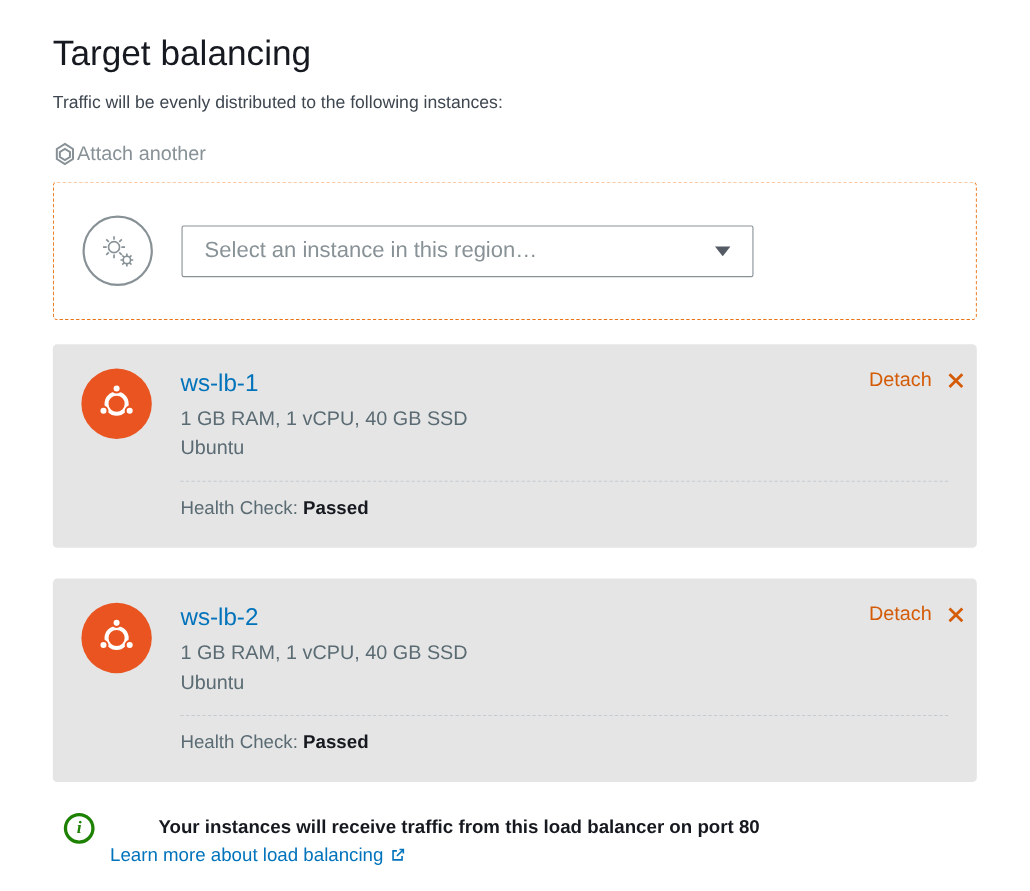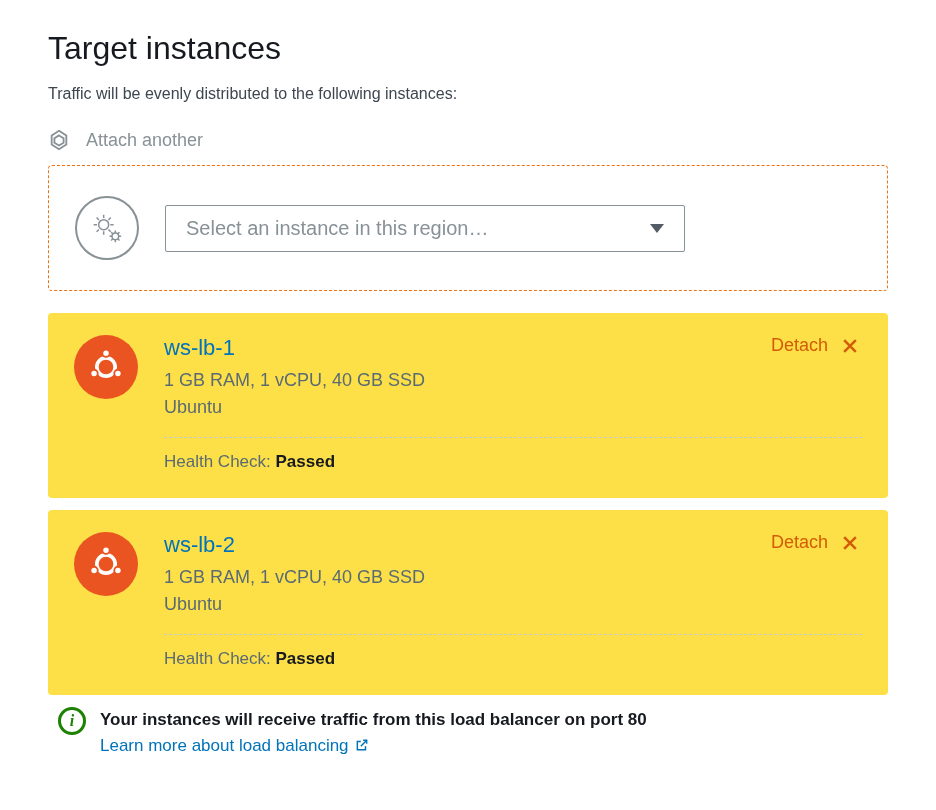--- a/index.html
+++ b/index.html
@@ -16,22 +16,22 @@
     color: #16191f;
     margin-bottom: 18px;
   }
   .subtitle {
     font-size: 16px;
     color: #3e4650;
     margin-bottom: 26px;
   }
   .attach-row {
     display: flex;
-    align-items: center;
-    gap: 16px;
+    align-items: flex-start;
+    gap: 0;
     color: #879196;
     font-size: 18px;
     margin-bottom: 14px;
   }
   .attach-icon svg { width: 22px; height: 22px; display:block; }
   .attach-box {
     border: 1px dashed #ec7211;
     border-radius: 4px;
     padding: 30px 26px;
     display: flex;
@@ -63,26 +63,26 @@
     color:#879196;
     font-size: 20px;
   }
   .region-select .caret {
     width:0; height:0;
     border-left: 7px solid transparent;
     border-right: 7px solid transparent;
     border-top: 9px solid #545b64;
   }
   .instance-card {
-    background:#fde047;
+    background:#e5e5e5;
     border-radius:4px;
     padding: 22px 26px 26px 26px;
     display:flex;
     gap: 26px;
-    margin-bottom: 12px;
+    margin-bottom: 28px;
     align-items:flex-start;
     position:relative;
   }
   .ubuntu-logo {
     width:64px; height:64px;
     background:#e95420;
     border-radius:50%;
     display:flex; align-items:center; justify-content:center;
     flex-shrink:0;
   }
@@ -106,21 +106,21 @@
   }
   .health-row { font-size:17px; color:#5a6b73; }
   .health-row .status { color:#16191f; font-weight:700;text-align:right; }
   .detach-wrap {
     display:flex;
     align-items:center;
     gap:12px;
     color:#d45b07;
     font-size:18px;
     position:absolute;
-    right:28px;
+    right:9px;
     top:22px;
     cursor:pointer;
   }
   .detach-wrap svg { width:20px; height:20px; stroke:#d45b07; }
   .info-row {
     display:flex;
     gap:14px;
     align-items:flex-start;
     margin-top:10px;
     padding: 0 10px;
@@ -131,28 +131,28 @@
     border-radius:50%;
     color:#1d8102;
     display:flex; align-items:center; justify-content:center;
     font-weight:700;
     font-family: Georgia, serif;
     font-style: italic;
     font-size:16px;
     flex-shrink:0;
   }
   .info-text { font-size:17px; line-height:1.5; }
-  .info-text .bold { font-weight:700; color:#16191f; }
+  .info-text .bold { font-weight:700; color:#16191f;margin-left:44px; }
   .info-text .link { color:#0073bb; cursor:pointer; display:inline-flex; align-items:center; gap:6px;}
   .info-text .link svg { width:14px; height:14px; }
 </style>
 </head>
 <body>
 
-<h1 class="page-title">Target instances</h1>
+<h1 class="page-title">Target balancing</h1>
 <p class="subtitle">Traffic will be evenly distributed to the following instances:</p>
 
 <div class="attach-row">
   <span class="attach-icon">
     <svg viewBox="0 0 24 24" fill="none" stroke="#879196" stroke-width="2">
       <path d="M12 2 L20 7 L20 17 L12 22 L4 17 L4 7 Z"></path>
       <path d="M12 7 L17 10 L17 15 L12 18 L7 15 L7 10 Z"></path>
     </svg>
   </span>
   <span>Attach another</span>

